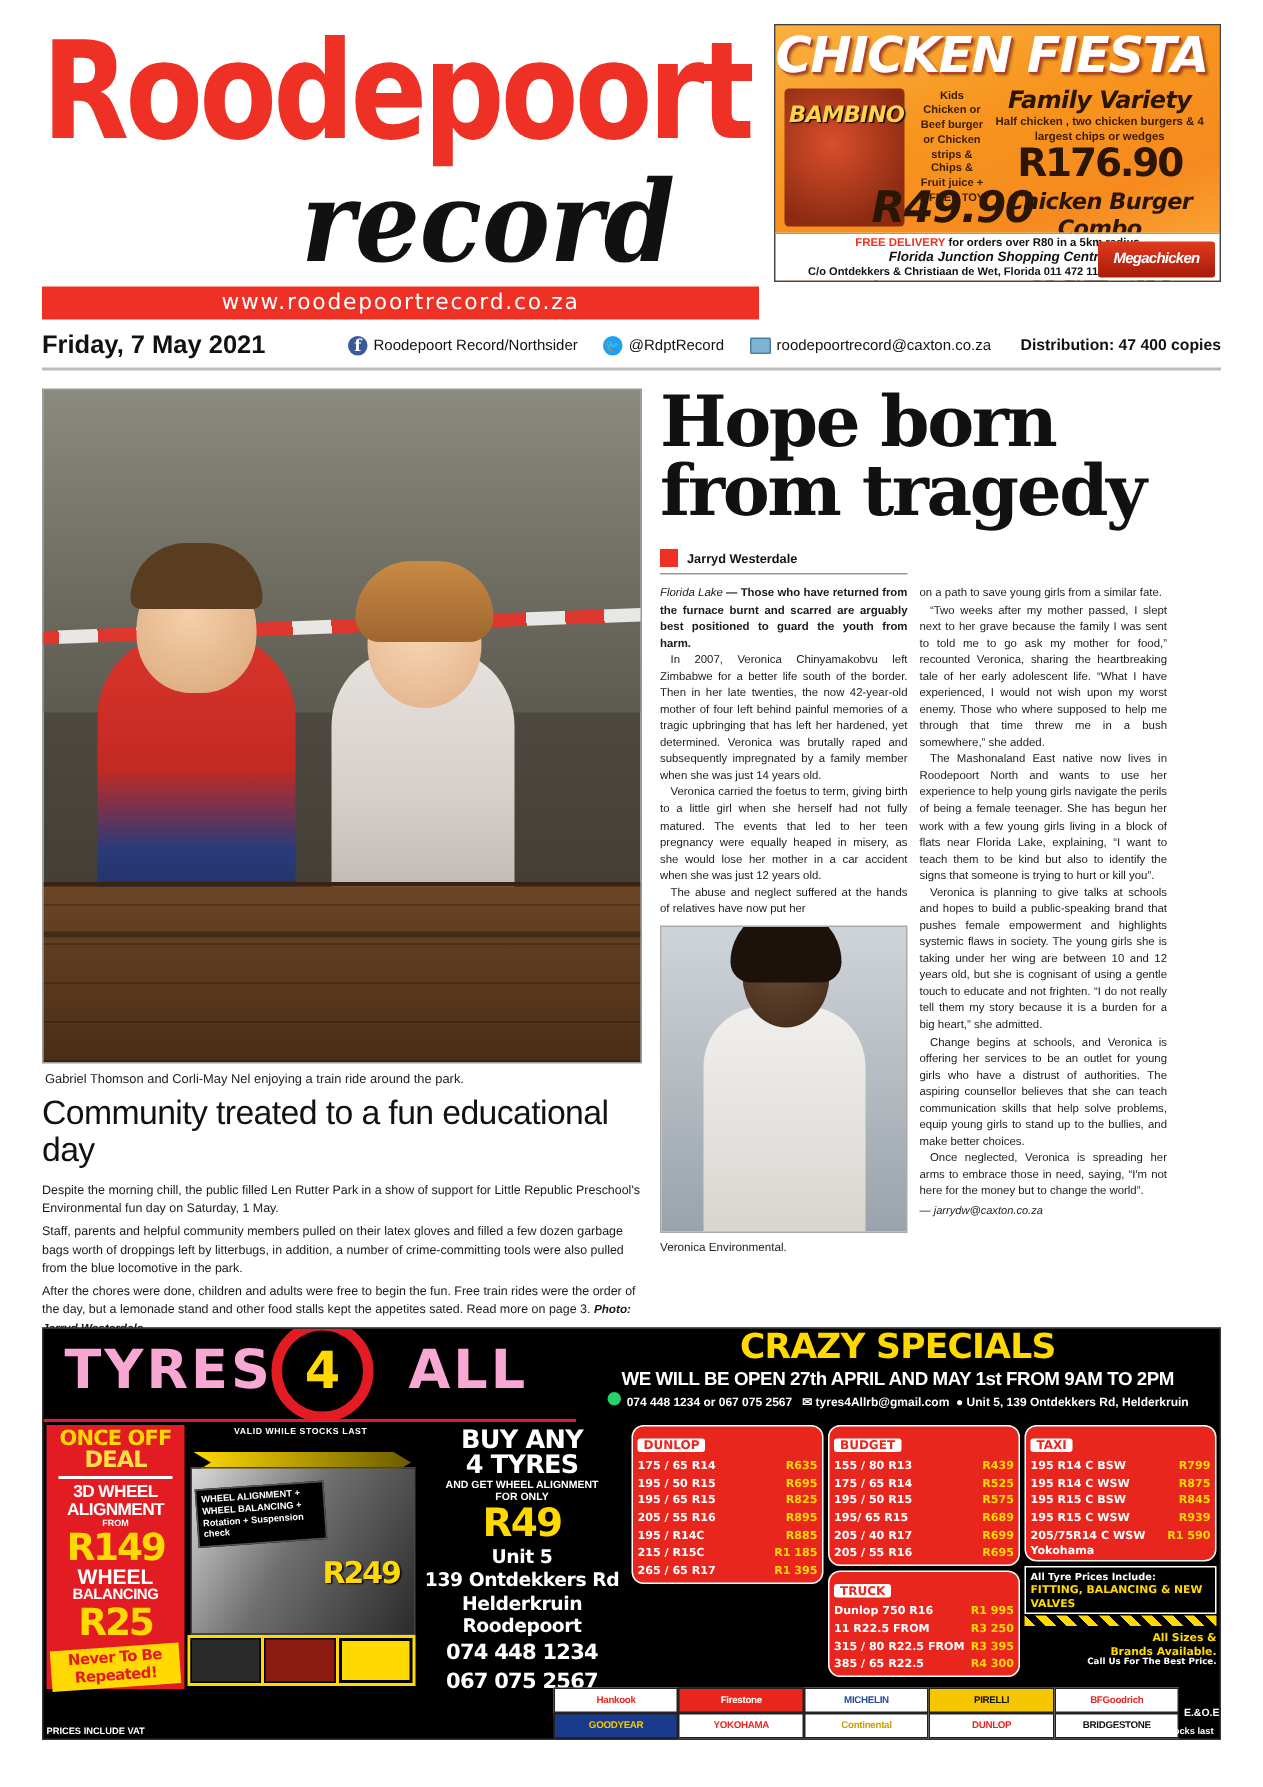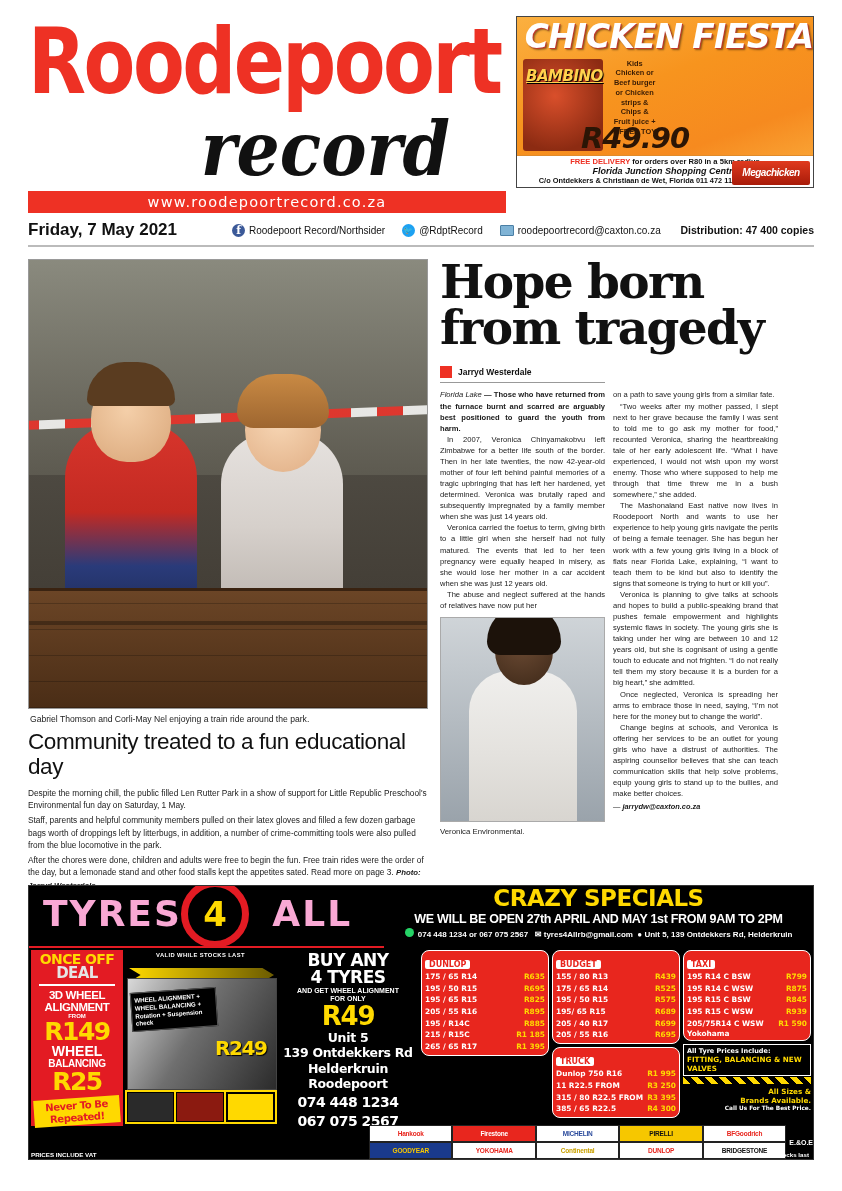--- a/index.html
+++ b/index.html
@@ -54,37 +54,37 @@
     position: relative;
     height: 172px;
     border: 1px solid #444;
     background: linear-gradient(160deg,#fbb040 0%,#f7941e 40%,#f68a1f 70%,#fbb040 100%);
     overflow: hidden;
   }
   .chicken-title {
     font-family: "DejaVu Sans", sans-serif;
     font-weight: 700; font-style: italic;
     font-size: 33px; color: #ffffff;
-    text-align: right; letter-spacing: -1px;
+    text-align: left; letter-spacing: -1px;
     line-height: 1.05; padding-top: 3px;
     text-shadow: 1px 1px 0 #c0392b, 2px 2px 2px rgba(0,0,0,.45);
   }
   .ck-body { display: flex; padding: 2px 6px 0 6px; height: 120px; }
   .ck-col-l { width: 48%; display: flex; }
   .ck-bambino {
     width: 80px; height: 92px;
     background: radial-gradient(circle at 40% 40%, #d94f2b, #8c2b12 75%);
     border-radius: 3px;
     position: relative; margin-top: 2px;
   }
   .ck-bambino span {
     position: absolute; top: 8px; left: 3px; right: 3px;
     font-family: "DejaVu Sans", sans-serif; font-weight: 700; font-style: italic;
     font-size: 15px; color: #ffd24d; text-align: center;
-    text-shadow: 1px 1px 1px #000; letter-spacing: -0.5px; text-decoration: underline;
+    text-shadow: 1px 1px 1px #000; letter-spacing: -0.5px;
   }
   .ck-kid-desc {
     font-size: 7.4px; font-weight: 700; color: #3b1d05;
     line-height: 1.32; text-align: center; padding: 2px 2px 0 3px; flex:1;
   }
   .ck-price-big {
     font-family: "DejaVu Sans", sans-serif; font-weight: 700; font-style: italic;
     font-size: 29px; color: #2b1505; letter-spacing: -1px;
   }
   .ck-kiddies {
@@ -220,21 +220,21 @@
   }
   .byline { display:flex; align-items:center; gap:6px; margin-top: 16px; }
   .byline-sq { width:12px; height:12px; background:#ee3124; }
   .byline-name { font-size:8.5px; font-weight:700; color:#111; }
   .byline-rule { border-bottom:1px solid #999; margin: 4px 0 6px 0; width: 165px; }
   .art-cols { display:flex; gap:8px; }
   .art-col { width: 165px; font-size: 7.6px; line-height:1.46; color:#1a1a1a; text-align:justify; }
   .art-col p { text-indent: 7px; }
   .art-col p.lede { text-indent:0; font-weight:700; }
   .art-col .place { font-style:italic; font-weight:400; }
-  .art-email { font-style:italic; font-weight:700; font-size:7.4px; margin-top:3px; }
+  .art-email { font-style:italic; font-weight:400; font-size:7.4px; margin-top:3px; }
   .photo-veronica {
     width:165px; height:205px; margin-top:6px; overflow:hidden; position:relative;
     background: linear-gradient(#cfd4d8,#9aa3ab);
     border:1px solid #aaa;
   }
   .pv-person {
     position:absolute; bottom:0; left:28px; width:108px; height:150px;
     background: linear-gradient(#f0efed 0%, #e4e2de 55%, #d8d5d0 100%);
     border-radius: 40px 40px 0 0;
   }
@@ -275,21 +275,21 @@
   }
   .ty-open { font-size:12.5px; font-weight:700; margin-top:2px; letter-spacing:-0.3px; }
   .ty-contact { font-size:8px; font-weight:700; margin-top:2px; }
   .ty-hours { font-size:8.4px; font-weight:700; margin-top:1px; }
   .ty-wa { display:inline-block; width:9px; height:9px; border-radius:50%; background:#25d366; margin-right:2px; }
   .ty-mid { display:flex; height: 178px; padding: 2px 2px 0 2px; justify-content: flex-end; }
   .ty-once {
     width: 92px; background:#e31b23; text-align:center; color:#fff; padding-top:2px;
   }
   .ty-once .t1 { font-family:"DejaVu Sans",sans-serif; font-weight:700; font-size:14px; color:#ffd900; line-height:1; letter-spacing:-0.6px; }
-  .ty-once .t2 { font-family:"DejaVu Sans",sans-serif; font-weight:700; font-size:15px; color:#e5e5e5; line-height:1; letter-spacing:-0.6px;}
+  .ty-once .t2 { font-family:"DejaVu Sans",sans-serif; font-weight:700; font-size:15px; color:#fde047; line-height:1; letter-spacing:-0.6px;}
   .ty-once hr { border:0; border-top:2px solid #fff; margin:3px 8px; }
   .ty-once .t3 { font-weight:700; font-size:11.5px; line-height:1.05; letter-spacing:-0.4px; }
   .ty-once .t4 { font-family:"DejaVu Sans",sans-serif; font-weight:700; font-size:25px; color:#ffd900; line-height:1; letter-spacing:-1.5px; }
   .ty-once .sm { font-size:6px; font-weight:700; }
   .ty-once .t5 { font-weight:700; font-size:14px; line-height:1.05; }
   .ty-once .t6 { font-weight:700; font-size:10px; line-height:1.05; letter-spacing:-0.3px;}
   .ty-never {
     background:#ffd900; color:#e31b23; font-family:"DejaVu Sans",sans-serif;
     font-weight:700; font-size:10px; line-height:1.15; margin:4px 3px 0 3px;
     padding:2px 0; transform: rotate(-4deg); letter-spacing:-0.4px;
@@ -372,20 +372,28 @@
         <div class="chicken-title">CHICKEN FIESTA</div>
         <div class="ck-body">
           <div class="ck-col-l">
             <div style="width:86px;">
               <div class="ck-bambino">
                 <span>BAMBINO</span>
               </div>
             </div>
             <div class="ck-kid-desc">Kids Chicken or Beef burger or Chicken strips &amp; Chips &amp; Fruit juice + a FREE TOY</div>
           </div>
+          <div class="ck-col-r">
+            <div class="ck-fam-title">Family Variety</div>
+            <div class="ck-fam-sub">Half chicken , two chicken burgers &amp; 4 largest chips or wedges</div>
+            <div class="ck-fam-price">R176.90</div>
+            <div class="ck-combo-title">Chicken Burger Combo</div>
+            <div class="ck-fam-sub">Chicken Burger , large chips &amp; buddy</div>
+            <div class="ck-fam-price">R74.90</div>
+          </div>
         </div>
         <div style="position:absolute; left:64px; top:104px;">
           <div class="ck-price-big">R49.90</div>
           <div class="ck-kiddies">Kiddies Meal</div>
           <div class="ck-free-toy">(includes free toy)</div>
         </div>
         <div class="ck-foot">
           <div class="ck-del"><b>FREE DELIVERY</b><span> for orders over R80 in a 5km radius</span></div>
           <div class="ck-fj">Florida Junction Shopping Centre</div>
           <div class="ck-addr">C/o Ontdekkers &amp; Christiaan de Wet, Florida  011 472 1113 - 011 070 8394</div>
@@ -453,22 +461,22 @@
             <div class="pv-person"></div>
           </div>
           <div class="cap-veronica">Veronica Environmental.</div>
         </div>
 
         <div class="art-col">
           <p style="text-indent:0">on a path to save young girls from a similar fate.</p>
           <p>“Two weeks after my mother passed, I slept next to her grave because the family I was sent to told me to go ask my mother for food,” recounted Veronica, sharing the heartbreaking tale of her early adolescent life. “What I have experienced, I would not wish upon my worst enemy. Those who where supposed to help me through that time threw me in a bush somewhere,” she added.</p>
           <p>The Mashonaland East native now lives in Roodepoort North and wants to use her experience to help young girls navigate the perils of being a female teenager. She has begun her work with a few young girls living in a block of flats near Florida Lake, explaining, “I want to teach them to be kind but also to identify the signs that someone is trying to hurt or kill you”.</p>
           <p>Veronica is planning to give talks at schools and hopes to build a public-speaking brand that pushes female empowerment and highlights systemic flaws in society. The young girls she is taking under her wing are between 10 and 12 years old, but she is cognisant of using a gentle touch to educate and not frighten. “I do not really tell them my story because it is a burden for a big heart,” she admitted.</p>
+          <p>Change begins at schools, and Veronica is offering her services to be an outlet for young girls who have a distrust of authorities. The aspiring counsellor believes that she can teach communication skills that help solve problems, equip young girls to stand up to the bullies, and make better choices.</p>
           <p>Once neglected, Veronica is spreading her arms to embrace those in need, saying, “I'm not here for the money but to change the world”.</p>
-          <p>Change begins at schools, and Veronica is offering her services to be an outlet for young girls who have a distrust of authorities. The aspiring counsellor believes that she can teach communication skills that help solve problems, equip young girls to stand up to the bullies, and make better choices.</p>
           <div class="art-email">— jarrydw@caxton.co.za</div>
         </div>
       </div>
     </div>
   </div>
 
   <div class="tyre-ad">
     <div class="ty-top">
       <div class="ty-brand">
         <span class="ty-brandtxt">TYRES</span>

